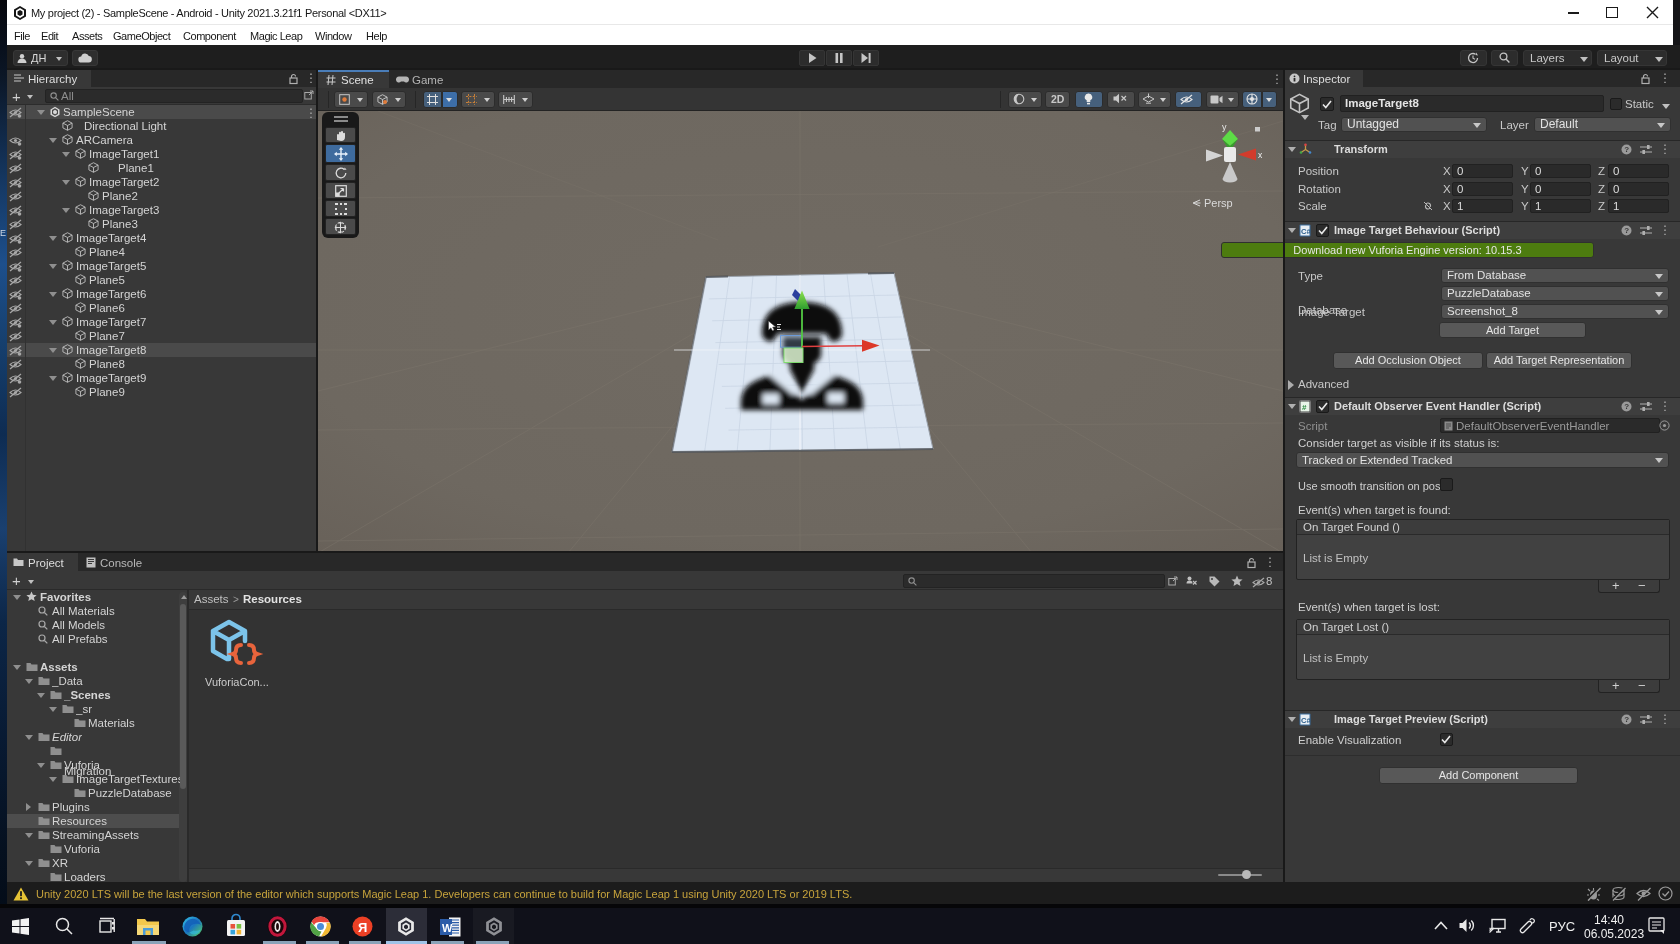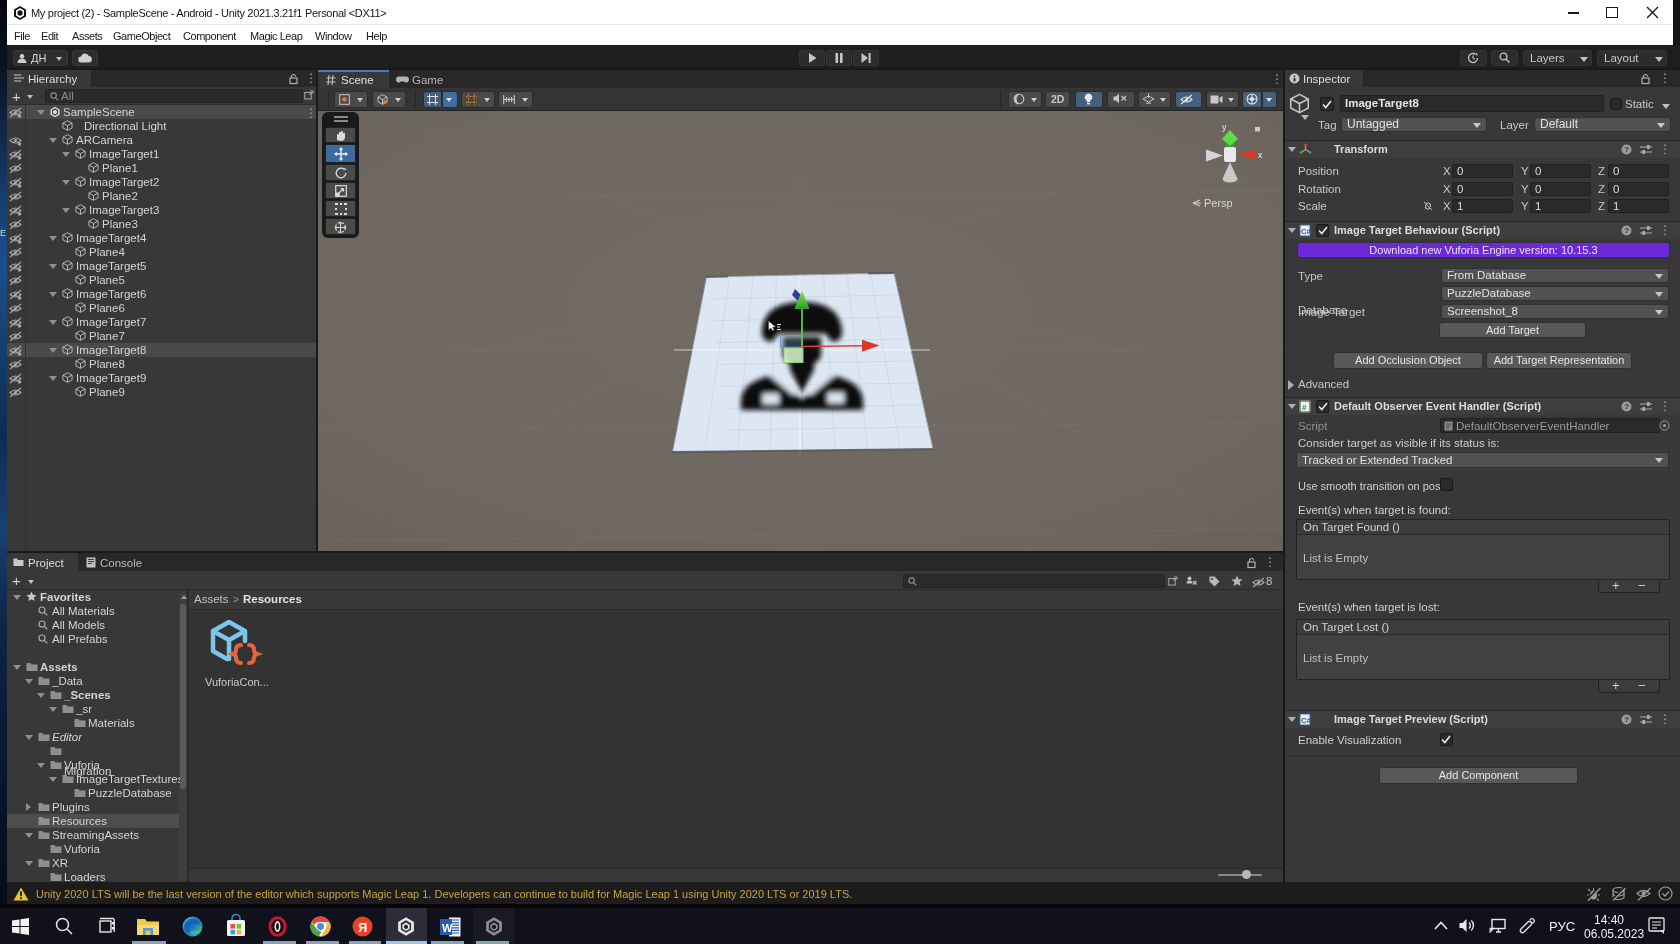--- a/index.html
+++ b/index.html
@@ -149,21 +149,21 @@
 <div style="left:89px;top:148px;color:#d4d4d4;">ImageTarget1</div>
 <svg style="left:9px;top:163px" width="13" height="11" viewBox="0 0 13 11">
     <path d="M1 5.5 Q6.5 0.5 12 5.5 Q6.5 10.5 1 5.5 Z" fill="none" stroke="#a8a8a8" stroke-width="1.1"></path>
     <circle cx="6.5" cy="5.5" r="1.6" fill="#a8a8a8"></circle>
     <path d="M1 10 L12 1" stroke="#a8a8a8" stroke-width="1.2"></path>
   </svg>
 <svg style="left:88px;top:162px" width="11" height="11" viewBox="0 0 12 12">
     <path d="M6 0.8 L11 3.4 L11 8.6 L6 11.2 L1 8.6 L1 3.4 Z" fill="none" stroke="#bdbdbd" stroke-width="1"></path>
     <path d="M1 3.4 L6 6 L11 3.4 M6 6 L6 11.2" fill="none" stroke="#bdbdbd" stroke-width="1"></path>
   </svg>
-<div style="left:102px;top:162px;color:#d4d4d4;text-align:center;">Plane1</div>
+<div style="left:118px;top:162px;color:#d4d4d4;text-align:center;">Plane1</div>
 <svg style="left:9px;top:177px" width="13" height="11" viewBox="0 0 13 11">
     <path d="M1 5.5 Q6.5 0.5 12 5.5 Q6.5 10.5 1 5.5 Z" fill="none" stroke="#a8a8a8" stroke-width="1.1"></path>
     <circle cx="6.5" cy="5.5" r="1.6" fill="#a8a8a8"></circle>
     <path d="M1 10 L12 1" stroke="#a8a8a8" stroke-width="1.2"></path>
     <circle cx="10.5" cy="9" r="1.8" fill="#a8a8a8"></circle>
   </svg>
 <div style="left:62px;top:180px;width:0px;height:0px;border-left:4px solid transparent;border-right:4px solid transparent;border-top:5px solid #8f8f8f;"></div>
 <svg style="left:75px;top:176px" width="11" height="11" viewBox="0 0 12 12">
     <path d="M6 0.8 L11 3.4 L11 8.6 L6 11.2 L1 8.6 L1 3.4 Z" fill="none" stroke="#bdbdbd" stroke-width="1"></path>
     <path d="M1 3.4 L6 6 L11 3.4 M6 6 L6 11.2" fill="none" stroke="#bdbdbd" stroke-width="1"></path>
@@ -659,21 +659,21 @@
 <svg style="left:1621px;top:225px" width="11" height="11" viewBox="0 0 11 11">
     <circle cx="5.5" cy="5.5" r="5" fill="#9a9a9a"></circle>
     <text x="3.2" y="8.2" font-size="8" fill="#383838" font-family="Liberation Sans" font-weight="bold">?</text>
   </svg>
 <svg style="left:1640px;top:225px" width="12" height="11" viewBox="0 0 12 11">
     <path d="M0 3 h12 M0 8 h12" stroke="#b0b0b0" stroke-width="1.2"></path>
     <rect x="7" y="1" width="2.6" height="4" fill="#b0b0b0"></rect>
     <rect x="2.4" y="6" width="2.6" height="4" fill="#b0b0b0"></rect>
   </svg>
 <div style="left:1659px;top:223px;color:#b0b0b0;font-size:12px;">⋮</div>
-<div class="btn" style="left:1297px;top:242px;width:373px;height:16px;line-height:14px;background:#6d28d9;font-size:11px;">Download new Vuforia Engine version: 10.15.3</div>
+<div class="btn" style="left:1221px;top:242px;width:373px;height:16px;line-height:14px;background:#4d7c0f;font-size:11px;">Download new Vuforia Engine version: 10.15.3</div>
 <div style="left:1298px;top:270px;color:#c8c8c8;">Type</div>
 <div class="dd" style="left:1441px;top:268px;width:228px;height:15px;line-height:13px;">From Database</div>
 <div style="left:1298px;top:304px;color:#c8c8c8;">Database</div>
 <div class="dd" style="left:1441px;top:286px;width:228px;height:15px;line-height:13px;">PuzzleDatabase</div>
 <div style="left:1298px;top:306px;color:#c8c8c8;">Image Target</div>
 <div class="dd" style="left:1441px;top:304px;width:228px;height:15px;line-height:13px;">Screenshot_8</div>
 <div class="btn" style="left:1439px;top:322px;width:147px;height:16px;line-height:14px;">Add Target</div>
 <div class="btn" style="left:1333px;top:352px;width:150px;height:17px;line-height:15px;">Add Occlusion Object</div>
 <div class="btn" style="left:1486px;top:352px;width:146px;height:17px;line-height:15px;">Add Target Representation</div>
 <div class="caretr" style="left:1288px;top:380px;width:0px;height:0px;"></div>

